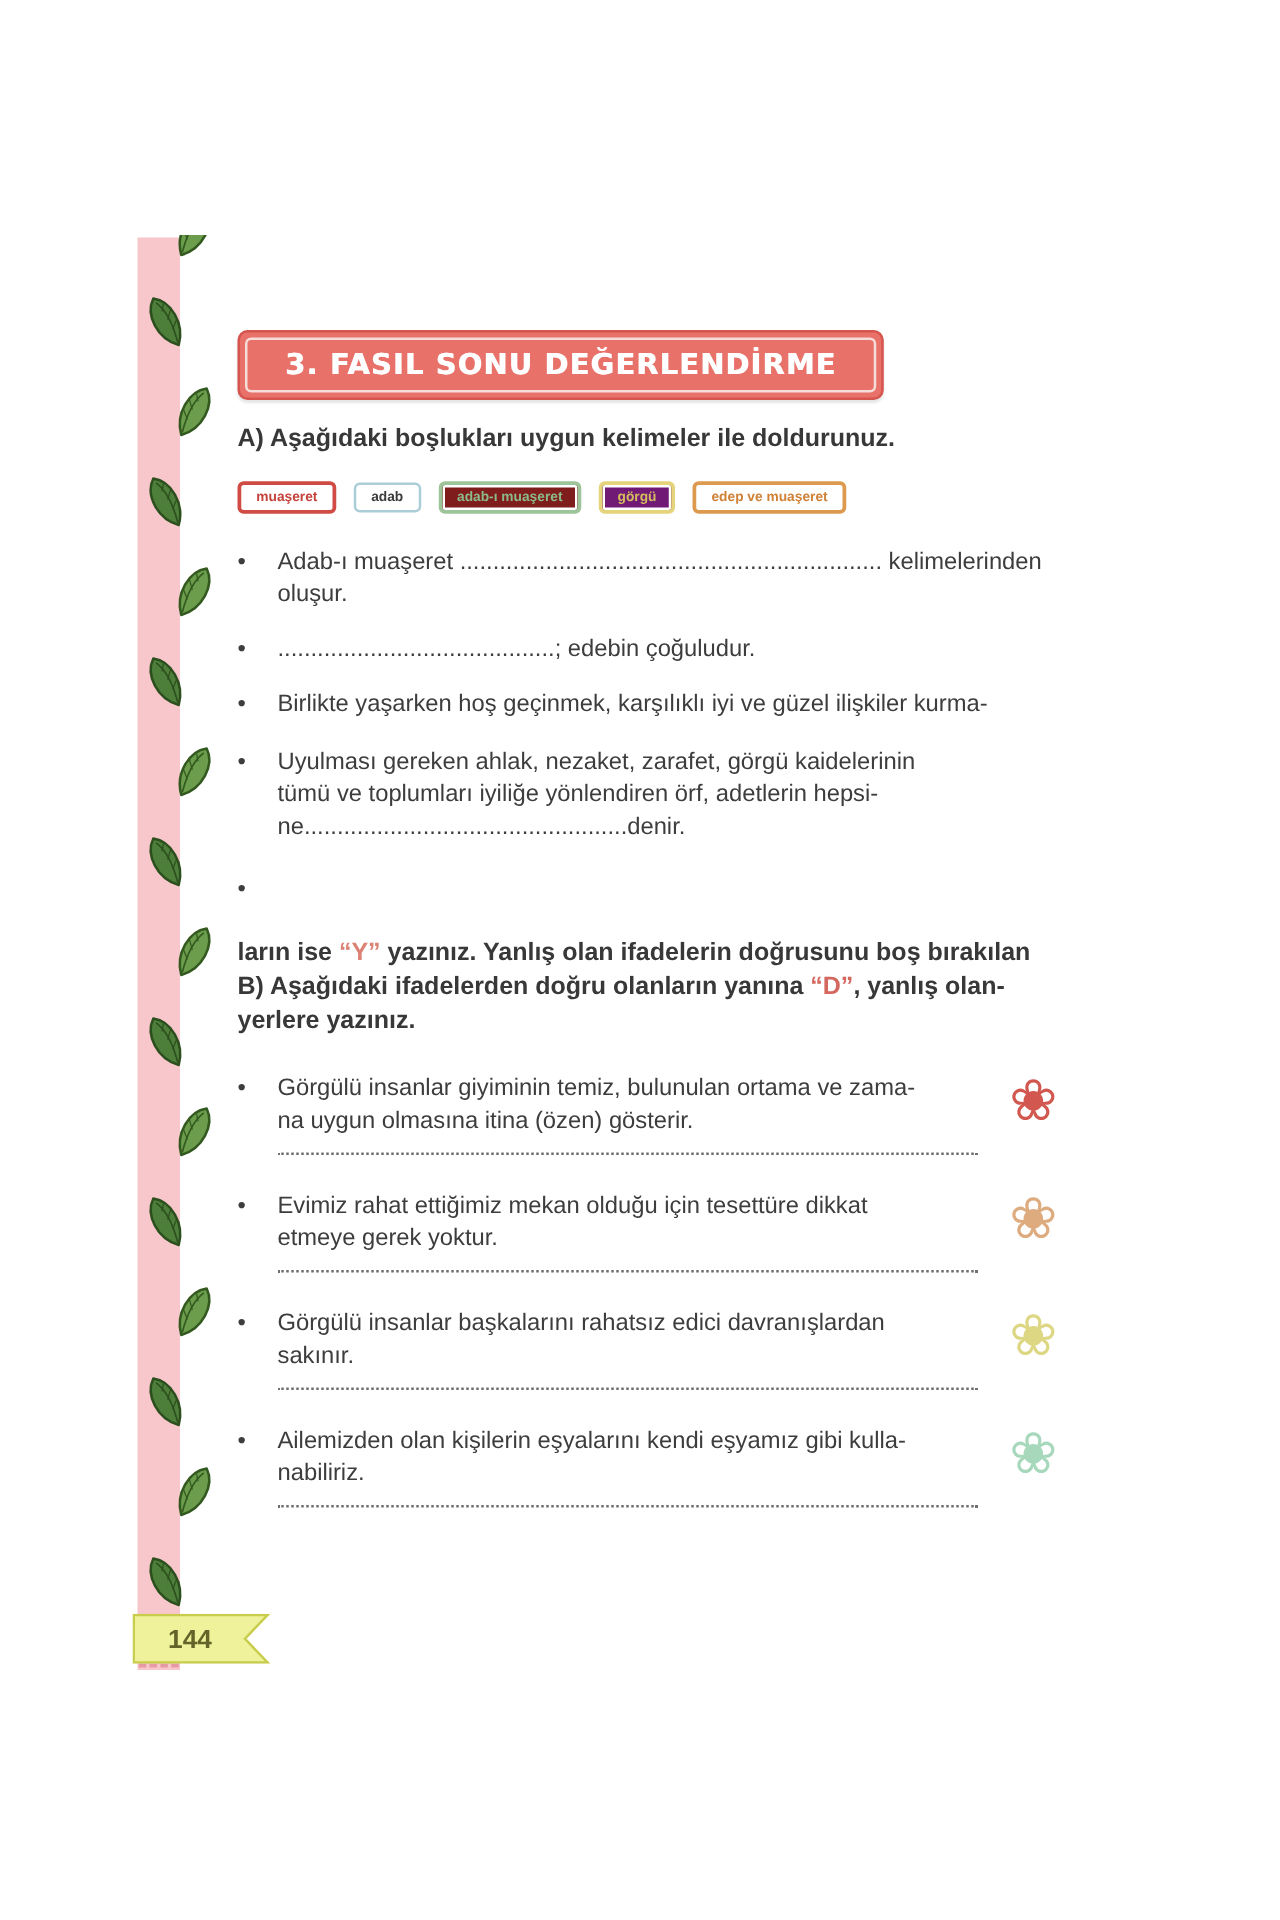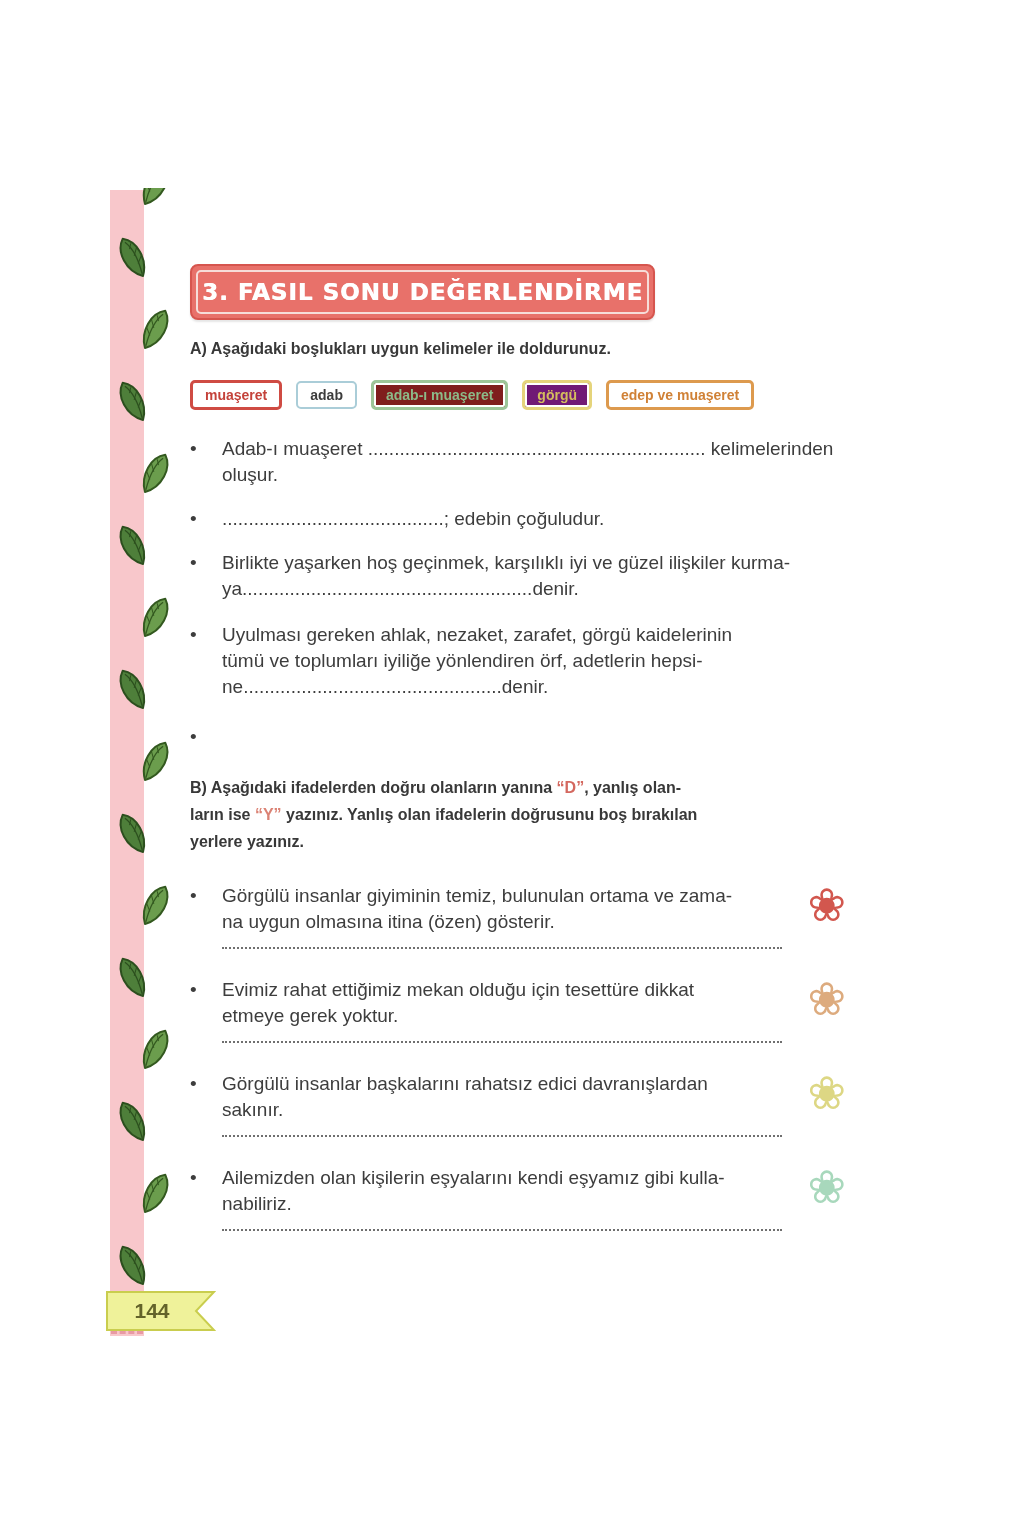--- a/index.html
+++ b/index.html
@@ -32,46 +32,46 @@
     display: inline-block;
     background: #e8716a;
     border: 2px solid #d6554e;
     border-radius: 8px;
     padding: 4px;
     box-shadow: 0 2px 2px rgba(0,0,0,0.10);
   }
   .title-inner {
     border: 2px solid #f6ddd9;
     border-radius: 5px;
-    padding: 7px 4px;
+    padding: 7px 30px;
     font-size: 23px;
     font-weight: bold;
     letter-spacing: 1px;
     color: #ffffff;
     font-family: "DejaVu Sans", sans-serif;
     text-shadow: 0.6px 0 0 #ffffff;
     white-space: nowrap;
   }
 
   .section-heading {
     font-weight: bold;
-    font-size: 16px;
+    font-size: 20px;
     color: #383838;
     margin-top: 20px;
     white-space: nowrap;
   }
 
   
   .word-bank { display: flex; gap: 14px; margin-top: 22px; align-items: center; }
   .chip {
     background: #ffffff;
     border-radius: 5px;
     padding: 4px 12px;
     font-weight: bold;
-    font-size: 14px;
+    font-size: 11px;
     white-space: nowrap;
   }
   .chip-0 { border: 3px solid #cf4b43; color: #c4423a; }
   .chip-1 { border: 2px solid #aacdd8; color: #3c3c3c; }
   .chip-2 { border: 3px solid #9dc599; color: #8cba88; background: #7f1d1d;
             box-shadow: inset 0 0 0 2px #ffffff; }
   .chip-3 { border: 3px solid #e5d47b; color: #d3bd5e; background: #701a75;
             box-shadow: inset 0 0 0 2px #ffffff; }
   .chip-4 { border: 3px solid #dd9a4e; color: #d08136; }
 
@@ -180,39 +180,38 @@
       <div class="li a-item-1">
         <span class="bullet"></span>
         <span class="li-lines">
           <span class="line">..........................................; edebin çoğuludur.</span>
         </span>
       </div>
       <div class="li a-item-2">
         <span class="bullet"></span>
         <span class="li-lines">
           <span class="line">Birlikte yaşarken hoş geçinmek, karşılıklı iyi ve güzel ilişkiler kurma-</span>
-          <span class="line">ya.......................................................denir.</span>
         </span>
       </div>
       <div class="li a-item-3">
         <span class="bullet"></span>
         <span class="li-lines">
           <span class="line">Uyulması gereken ahlak, nezaket, zarafet, görgü kaidelerinin</span>
           <span class="line">tümü ve toplumları iyiliğe yönlendiren örf, adetlerin hepsi-</span>
           <span class="line">ne.................................................denir.</span>
         </span>
       </div>
       <div class="li">
         <span class="bullet"></span>
       </div>
     </div>
 
     <div class="section-heading b-heading">
+      <span class="h-line"><span>ların ise </span><span class="y-letter">“Y”</span><span> yazınız. Yanlış olan ifadelerin doğrusunu boş bırakılan</span></span>
       <span class="h-line"><span>B) Aşağıdaki ifadelerden doğru olanların yanına </span><span class="d-letter">“D”</span><span>, yanlış olan-</span></span>
-      <span class="h-line"><span>ların ise </span><span class="y-letter">“Y”</span><span> yazınız. Yanlış olan ifadelerin doğrusunu boş bırakılan</span></span>
       <span class="h-line">yerlere yazınız.</span>
     </div>
 
     <div class="b-item b-item-first">
       <div class="li">
         <span class="bullet"></span>
         <span class="li-lines">
           <span class="line">Görgülü insanlar giyiminin temiz, bulunulan ortama ve zama-</span>
           <span class="line">na uygun olmasına itina (özen) gösterir.</span>
         </span>

